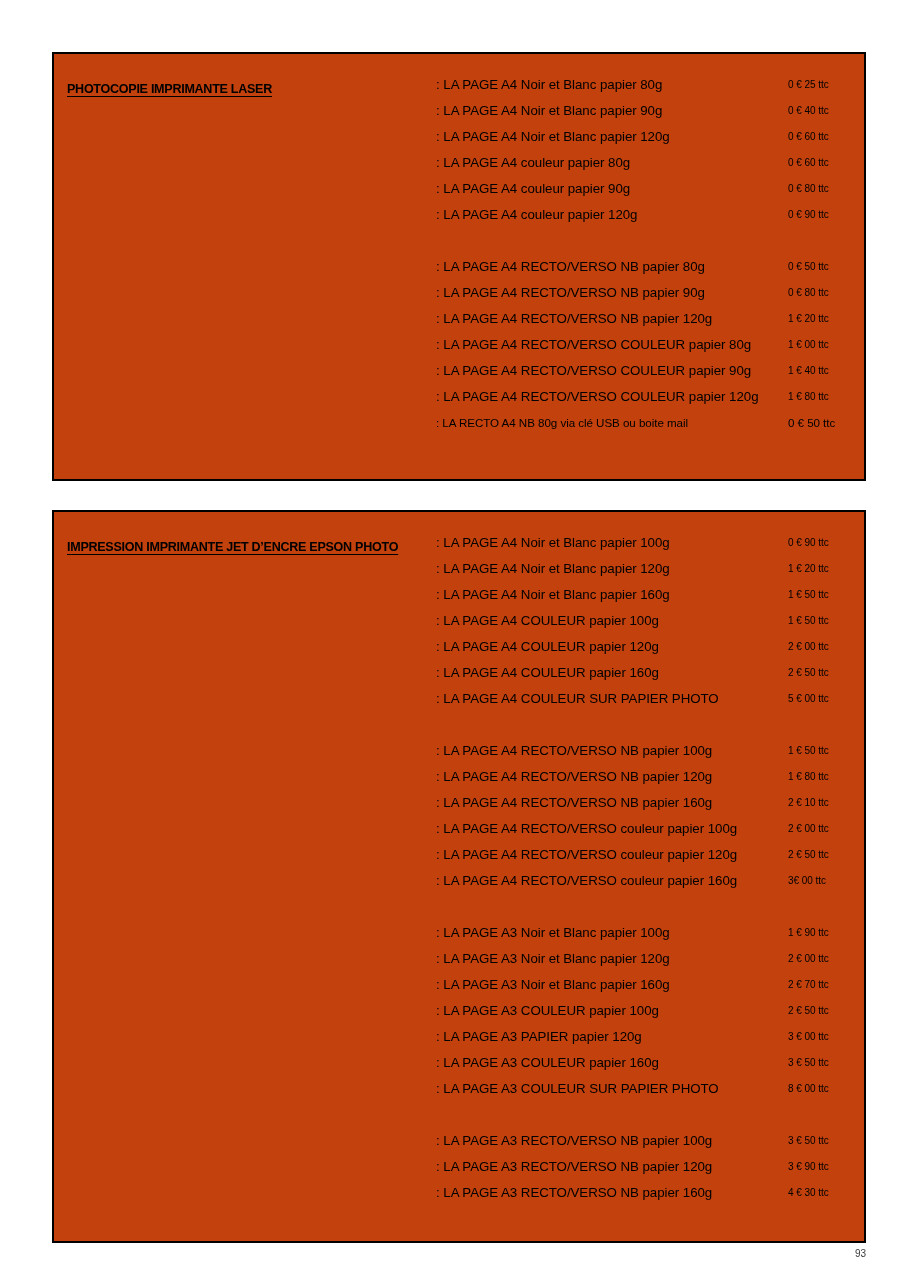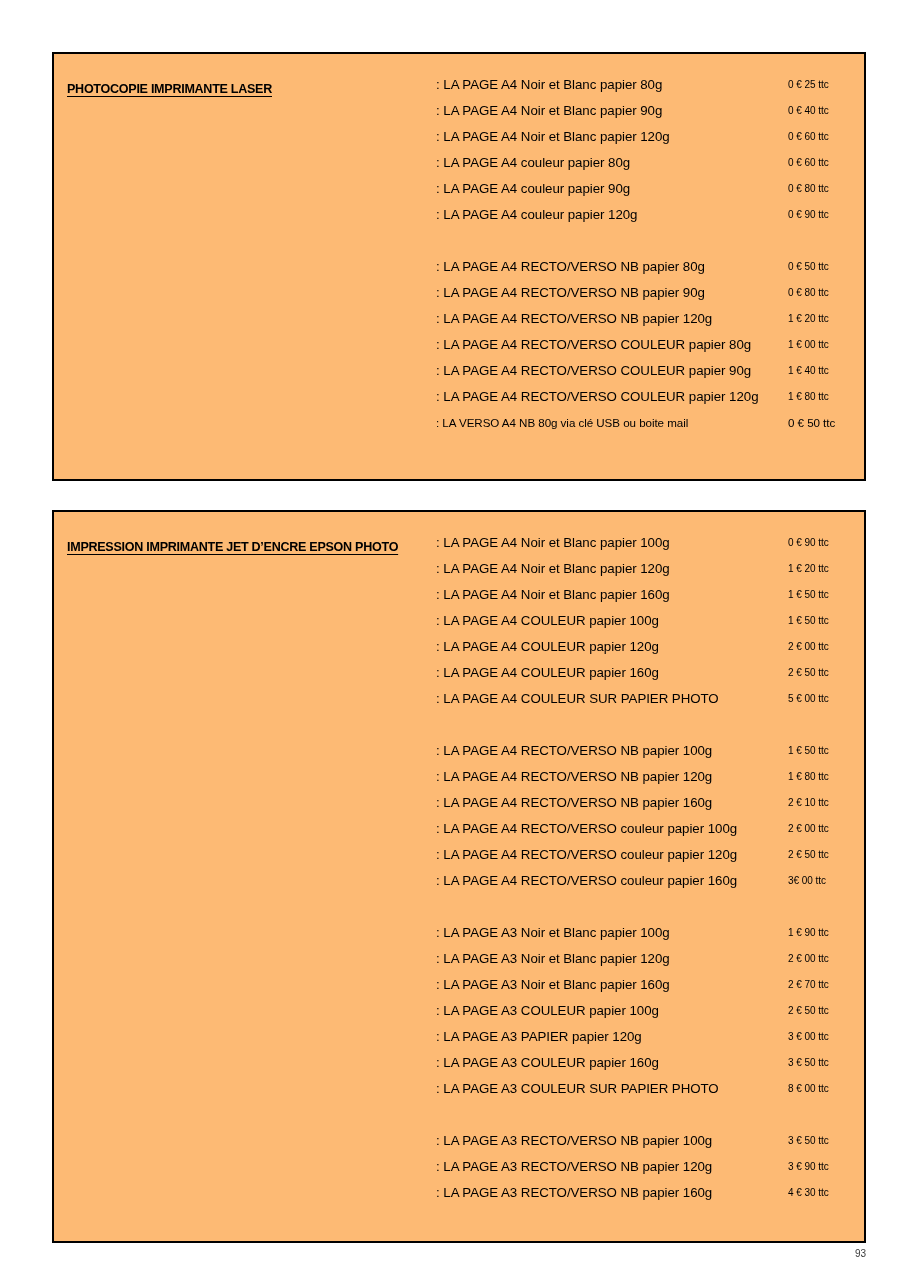--- a/index.html
+++ b/index.html
@@ -21,21 +21,21 @@
     top: 0; left: 0;
     width: 906px;
     height: 1280px;
     background: #ffffff;
   }
 
   
   .price-table {
     position: absolute;
     border: 2px solid #000000;
-    background: #fdba74;
+    background: #c2410c;
     box-sizing: border-box;
   }
   #table-laser {
     left: 52px;
     top: 52px;
     width: 814px;
     height: 429px;
   }
   #table-epson {
     left: 52px;
@@ -164,21 +164,21 @@
         </div>
         <div class="row">
           <span class="label">: LA PAGE A4 RECTO/VERSO COULEUR papier 90g</span>
           <span class="price">1 € 40 ttc</span>
         </div>
         <div class="row">
           <span class="label">: LA PAGE A4 RECTO/VERSO COULEUR papier 120g</span>
           <span class="price">1 € 80 ttc</span>
         </div>
         <div class="row small">
-          <span class="label">: LA VERSO A4  NB 80g via clé USB ou boite mail</span>
+          <span class="label">: LA RECTO A4  NB 80g via clé USB ou boite mail</span>
           <span class="price">0 € 50 ttc</span>
         </div>
       </div>
   </div>
 
   <div class="price-table" id="table-epson">
     <div class="section-heading">IMPRESSION IMPRIMANTE JET D’ENCRE EPSON PHOTO</div>
     <div class="rows">
         <div class="row">
           <span class="label">: LA PAGE A4 Noir et Blanc papier 100g</span>

